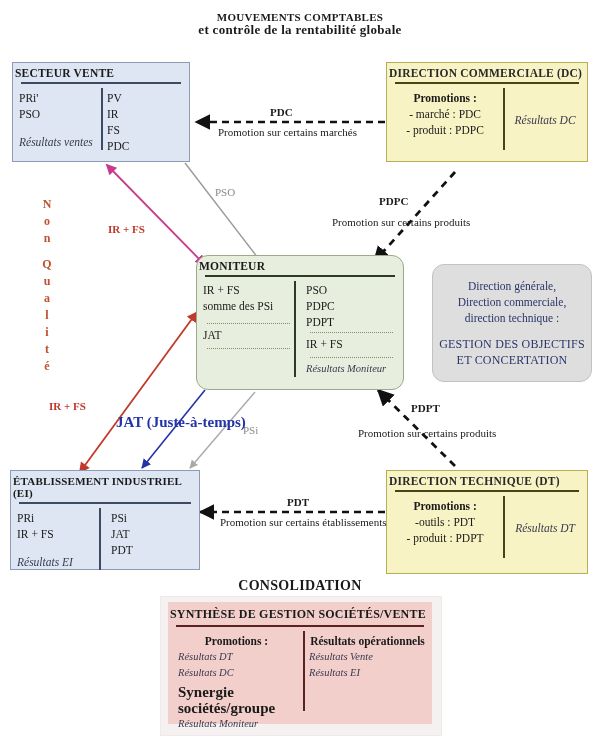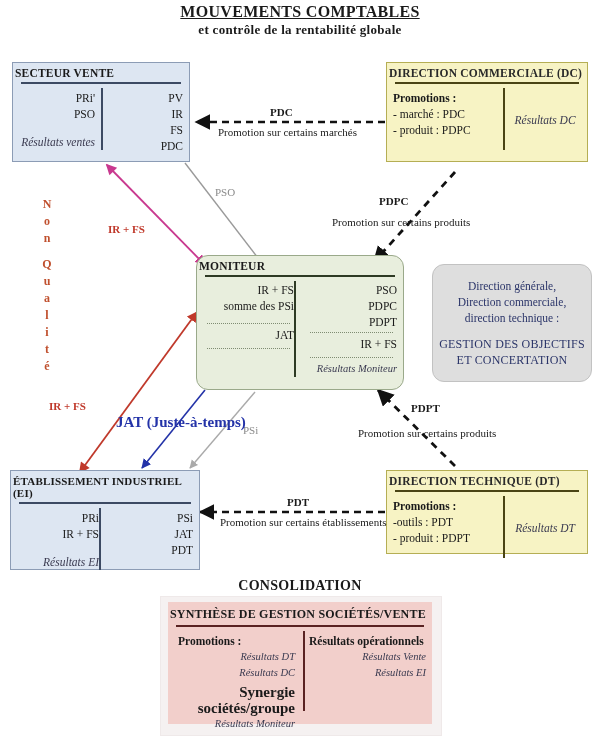--- a/index.html
+++ b/index.html
@@ -9,37 +9,37 @@
     color:#1a1a1a;
   }
   #canvas{position:absolute;left:0;top:0;width:600px;height:737px;}
   svg.arrows{position:absolute;left:0;top:0;width:600px;height:737px;pointer-events:none;}
 
   
   .doc-title{
     position:absolute;left:0;width:600px;text-align:center;
     font-weight:bold;letter-spacing:.3px;
   }
-  #title-line1{top:3px;font-size:16px;text-decoration:underline;}
+  #title-line1{top:11px;font-size:11px;}
   #title-line2{top:22px;font-size:13px;}
   #consolidation-title{top:578px;font-size:14px;font-weight:bold;}
 
   
   .box{position:absolute;box-sizing:border-box;}
   .box .box-title{
     text-align:left;font-weight:bold;font-size:11.5px;
     padding:4px 2px 3px 2px;letter-spacing:.2px;
   }
   .rule{height:0;border-top:2px solid #3a3a5c;margin:0 8px 4px 8px;}
   .cols{display:flex;position:relative;}
   .col{flex:1;padding:2px 6px 6px 6px;}
   .vsep{position:absolute;top:0;bottom:6px;width:0;border-left:2px solid #3a3a5c;}
-  .itm{font-size:11.5px;line-height:16px;text-align:right;}
+  .itm{font-size:11.5px;line-height:16px;text-align:left;}
   .itm.ital{font-style:italic;color:#3a3a50;}
-  .itm.left{text-align:left;}
+  .itm.left{text-align:center;}
   .itm.bold{font-weight:bold;}
 
   
   .blue-box{background:#dde6f2;border:1px solid #8c9cb5;}
   .blue-box .rule{border-top-color:#3c4a63;}
   .blue-box .vsep{border-left-color:#3c4a63;}
 
   
   .yellow-box{background:#f7f3c4;border:1px solid #b5ae54;}
   .yellow-box .box-title{color:#2a2a2a;}
@@ -213,21 +213,21 @@
         <div class="itm ital" style="margin-top:12px;">Résultats EI</div>
       </div>
       <div class="col">
         <div class="itm">PSi</div>
         <div class="itm">JAT</div>
         <div class="itm">PDT</div>
       </div>
     </div>
   </div>
 
-  <div class="box yellow-box" id="direction-technique" style="left:386px;top:470px;width:202px;height:84px;">
+  <div class="box yellow-box" id="direction-technique" style="left:386px;top:470px;width:202px;height:104px;">
     <div class="box-title">DIRECTION TECHNIQUE (DT)</div>
     <div class="rule"></div>
     <div class="cols" style="height:68px;">
       <div class="vsep" style="left:58%;"></div>
       <div class="col" style="flex:1.45;">
         <div class="itm left bold">Promotions :</div>
         <div class="itm left">-outils : PDT</div>
         <div class="itm left">- produit : PDPT</div>
       </div>
       <div class="col" style="flex:1;display:flex;align-items:center;justify-content:center;">

